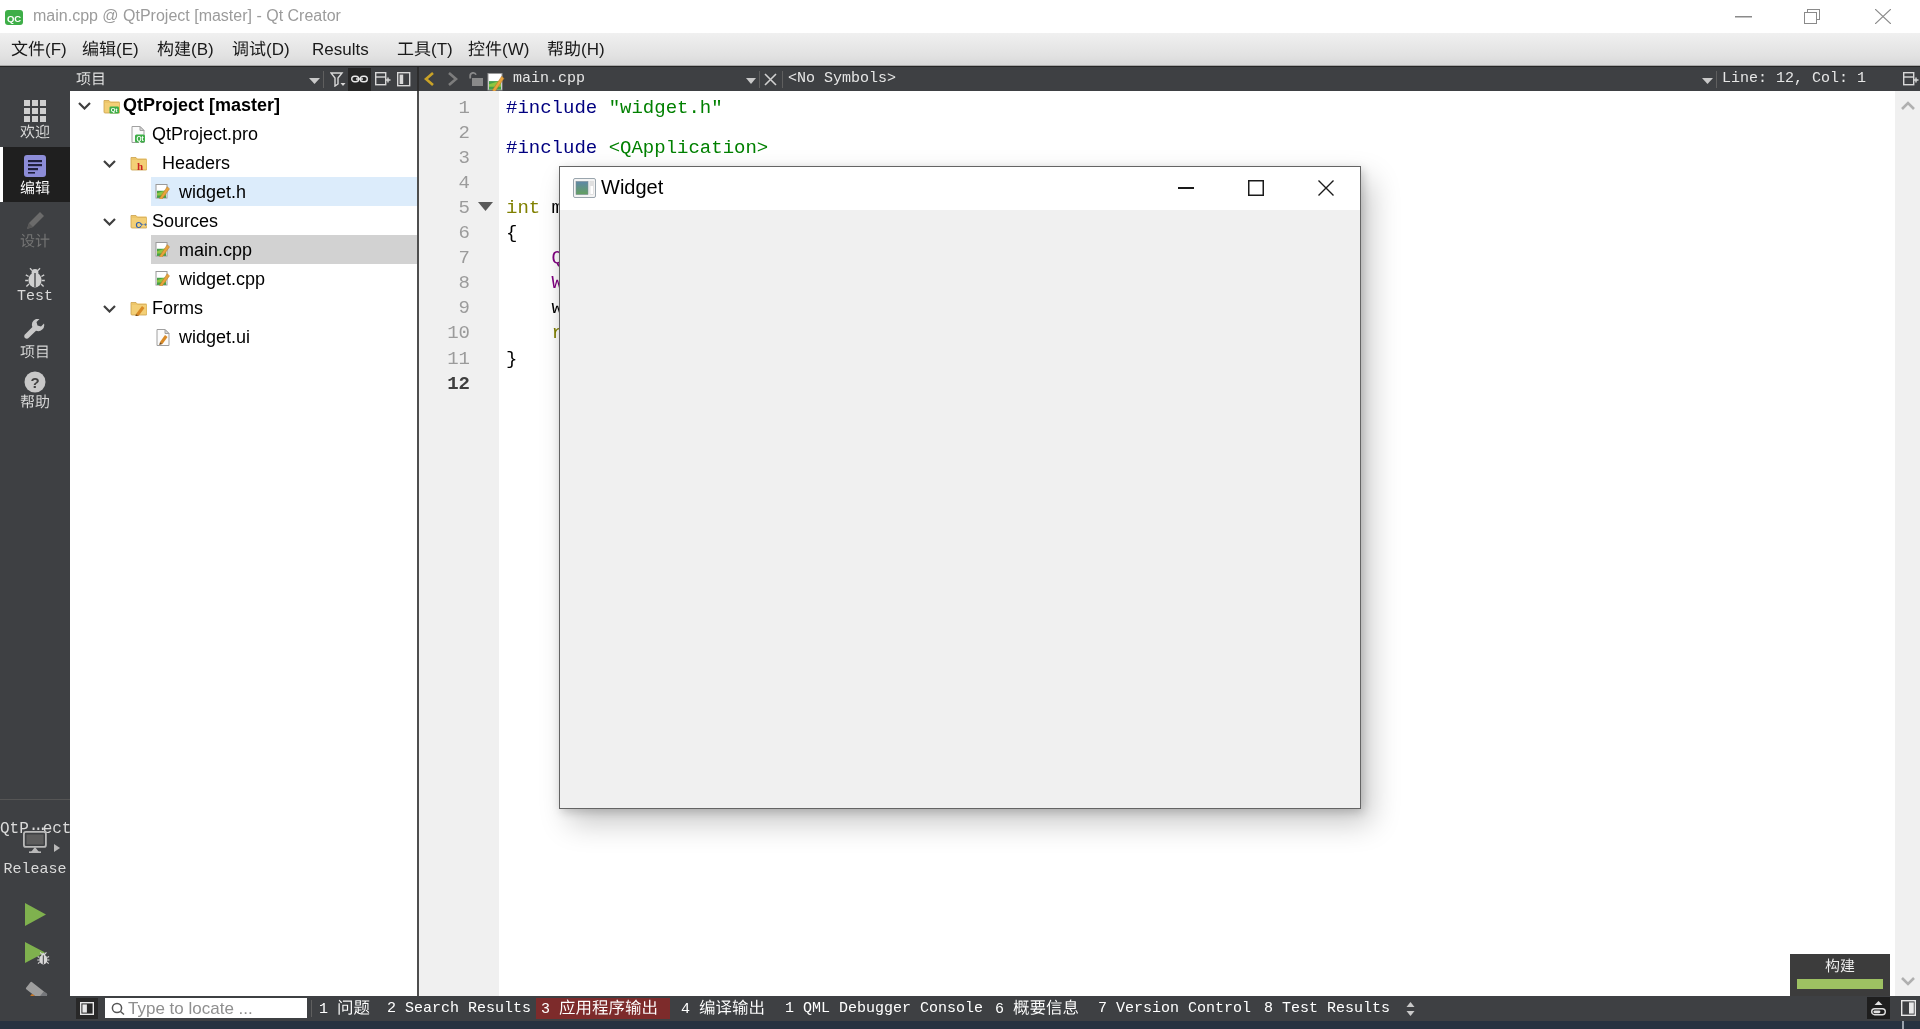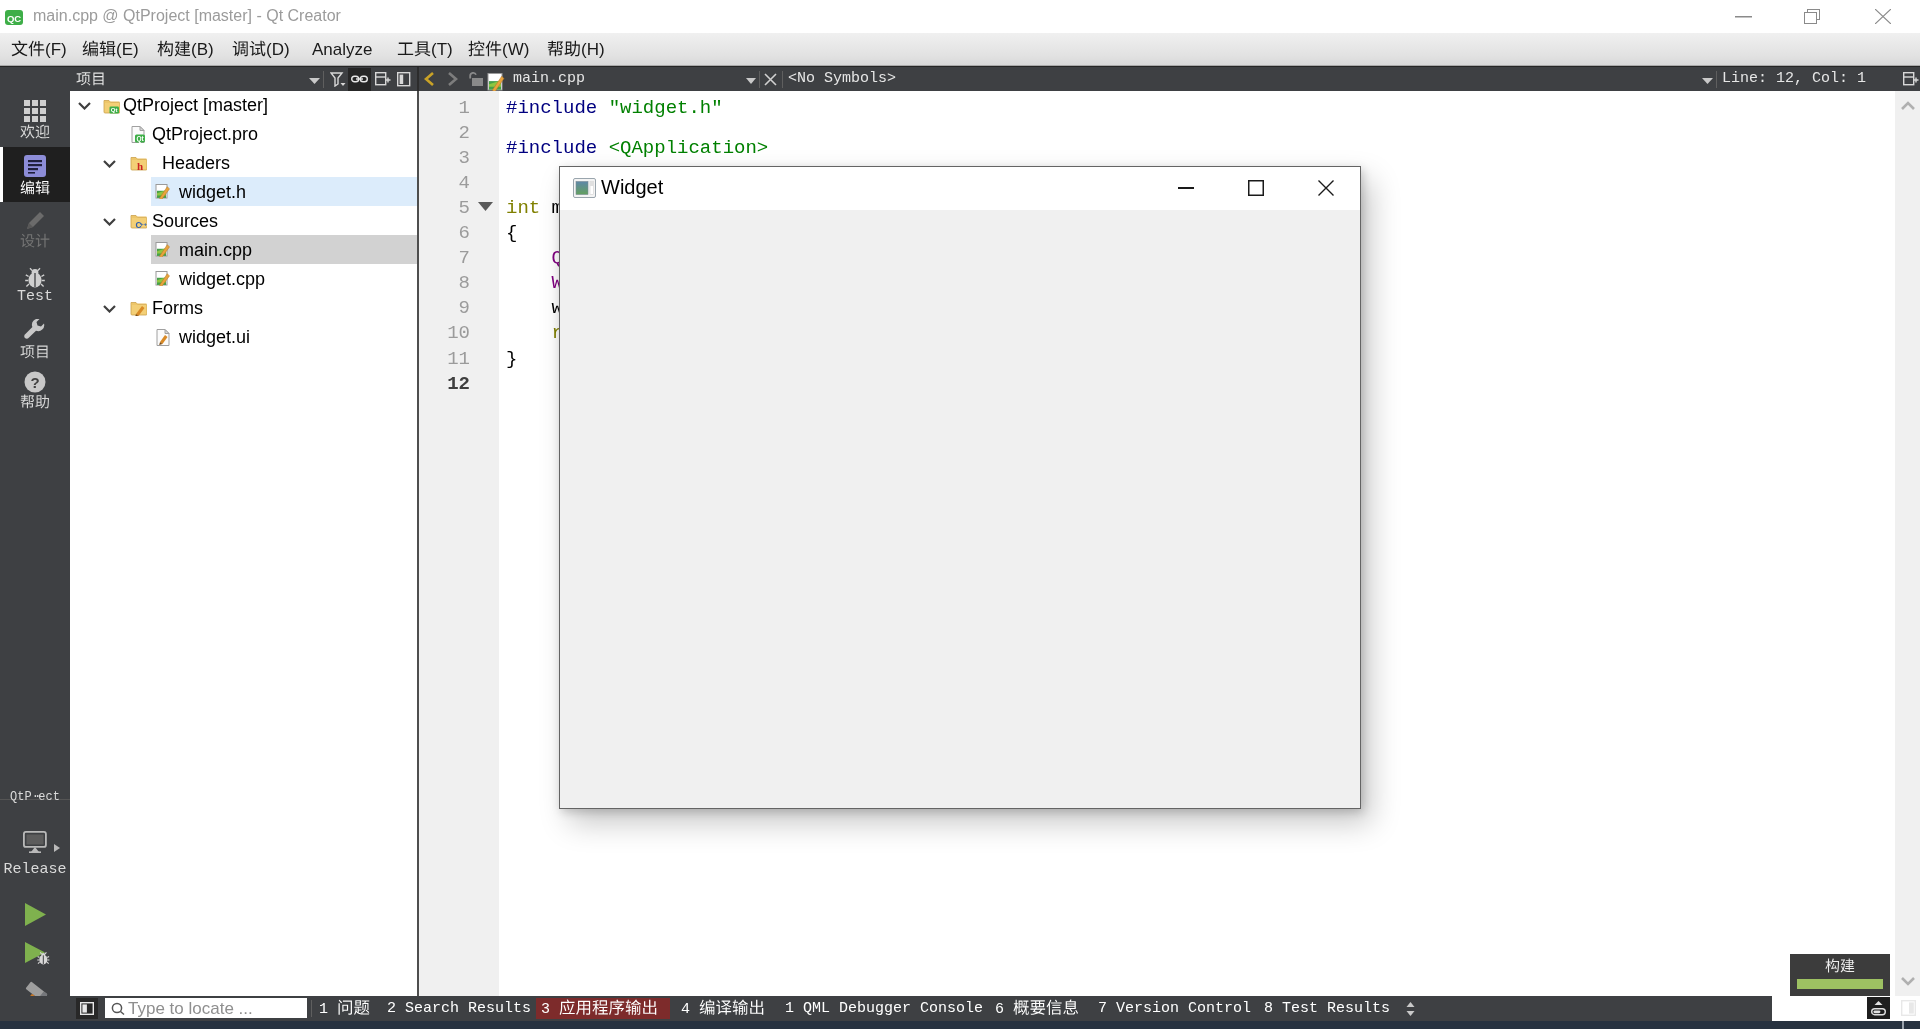--- a/index.html
+++ b/index.html
@@ -27,21 +27,21 @@
 #editor{left:499px;top:91px;width:1396px;height:905px;background:#fff}
 .gl{position:absolute;right:29px;font-size:19px;line-height:25.1px;color:#9b9b9b;font-family:"Liberation Mono",monospace}
 .cl{position:absolute;left:7px;font-size:19px;line-height:25.1px;font-family:"Liberation Mono",monospace;white-space:pre;color:#000}
 #scrollbar{left:1895px;top:91px;width:25px;height:905px;background:#f0f0f0}
 
 #widgetwin{left:559px;top:166px;width:802px;height:643px;background:#f0f0f0;
  border:1px solid #646464;box-shadow:10px 14px 28px rgba(0,0,0,.22), 2px 3px 9px rgba(0,0,0,.18)}
 #wtitle{position:absolute;left:0;top:0;width:100%;height:43px;background:#fff}
 #wtitle .wt{position:absolute;left:41px;top:9px;font-size:20px;color:#000}
 
-#statusbar{left:0;top:996px;width:1772px;height:25px;background:#3e4043;color:#fff}
+#statusbar{left:0;top:996px;width:1920px;height:25px;background:#3e4043;color:#fff}
 #statusbar .it{position:absolute;top:2px;font-size:15px;font-family:"Liberation Mono",monospace;line-height:21px}
 
 #bottomstrip{left:0;top:1021px;width:1920px;height:8px;background:#273240}
 #buildpopup{left:1790px;top:954px;width:100px;height:42px;background:#3c3c3c;color:#eee}
 </style></head><body>
 <svg width="0" height="0" style="position:absolute">
     <defs>
       <path id="u4ef6" d="M317 539V612H604V960H679V612H953V539H679V318H909V245H679V52H604V245H470C483 200 494 152 504 105L432 90C409 221 367 350 309 433C327 442 359 460 373 471C400 429 425 376 446 318H604V539ZM268 44C214 195 126 345 32 443C45 460 67 499 75 517C107 483 137 443 167 400V958H239V283C277 213 311 139 339 65Z"></path>
       <path id="u4fe1" d="M382 349V411H869V349ZM382 491V552H869V491ZM310 205V269H947V205ZM541 65C568 107 598 164 612 200L679 170C665 135 635 81 606 40ZM369 637V960H434V920H811V957H879V637ZM434 858V699H811V858ZM256 44C205 195 122 345 32 443C45 460 67 497 74 513C107 476 139 432 169 385V963H238V264C271 200 300 132 323 64Z"></path>
       <path id="u5177" d="M605 796C716 848 832 912 902 961L962 905C887 858 766 794 653 743ZM328 747C266 801 141 868 40 906C58 920 83 945 95 961C196 920 319 855 399 792ZM212 88V671H52V739H951V671H802V88ZM284 671V580H727V671ZM284 294H727V379H284ZM284 236V150H727V236ZM284 436H727V523H284Z"></path>
@@ -103,21 +103,21 @@
         <use href="#u8f91" x="1000"></use>
       </svg>(E)</span>
     <span style="left:157px"><svg class="k" viewBox="0 0 2000 1000" style="width:2.00em">
         <use href="#u6784"></use>
         <use href="#u5efa" x="1000"></use>
       </svg>(B)</span>
     <span style="left:232px"><svg class="k" viewBox="0 0 2000 1000" style="width:2.00em">
         <use href="#u8c03"></use>
         <use href="#u8bd5" x="1000"></use>
       </svg>(D)</span>
-    <span style="left:312px">Analyze</span>
+    <span style="left:312px">Results</span>
     <span style="left:397px"><svg class="k" viewBox="0 0 2000 1000" style="width:2.00em">
         <use href="#u5de5"></use>
         <use href="#u5177" x="1000"></use>
       </svg>(T)</span>
     <span style="left:468px"><svg class="k" viewBox="0 0 2000 1000" style="width:2.00em">
         <use href="#u63a7"></use>
         <use href="#u4ef6" x="1000"></use>
       </svg>(W)</span>
     <span style="left:547px"><svg class="k" viewBox="0 0 2000 1000" style="width:2.00em">
         <use href="#u5e2e"></use>
@@ -243,21 +243,21 @@
       </svg></div>
     <svg class="abs" width="22" height="22" viewBox="0 0 22 22" style="left:24px;top:280px">
       <circle cx="11" cy="11" r="10.5" fill="#c8c8c8"></circle>
       <text x="11" y="16.5" font-size="15" font-weight="bold" fill="#414141" text-anchor="middle" font-family="Liberation Sans">?</text>
     </svg>
     <div class="mode" style="top:302px"><svg class="k" viewBox="0 0 2000 1000" style="width:2.00em">
         <use href="#u5e2e"></use>
         <use href="#u52a9" x="1000"></use>
       </svg></div>
     <div class="abs" style="left:0;top:708px;width:70px;height:1px;background:#555"></div>
-    <div class="mode mono" style="top:699px;font-size:12px">QtP<span style="letter-spacing:-5px">···</span><span style="letter-spacing:0"></span>ect</div>
+    <div class="mode mono" style="top:729px;font-size:16px">QtP<span style="letter-spacing:-5px">···</span><span style="letter-spacing:0"></span>ect</div>
     <svg class="abs" width="25" height="22" viewBox="0 0 25 22" style="left:23px;top:740px">
       <rect x="0.9" y="0.9" width="22" height="15" rx="2" fill="none" stroke="#b9b9b9" stroke-width="1.8"></rect>
       <rect x="3.5" y="3.5" width="17" height="10" fill="#5c5c5c"></rect>
       <path d="M12 16l-4 5h8z" fill="#b9b9b9"></path>
       <rect x="6" y="20.4" width="12" height="1.6" fill="#b9b9b9"></rect>
     </svg>
     <svg class="abs" width="6" height="8" viewBox="0 0 6 8" style="left:54px;top:753px">
       <path d="M0 0l6 4-6 4z" fill="#b9b9b9"></path>
     </svg>
     <div class="mode mono" style="top:770px;font-size:15px">Release</div>
@@ -286,21 +286,21 @@
     <div class="hl" style="top:144px;background:#d2d2d2"></div>
     <svg class="abs" width="13" height="8" viewBox="0 0 13 8" style="left:8px;top:11px">
       <path d="M1 1l5.5 5.5L12 1" fill="none" stroke="#3f3f3f" stroke-width="2.2"></path>
     </svg>
     <svg class="abs" width="17" height="17" viewBox="0 0 17 17" style="left:33px;top:6px">
       <path d="M1 3.5h5l1.5 2H16a1 1 0 011 1V15a1 1 0 01-1 1H2a1 1 0 01-1-1z" fill="#f3cf76" stroke="#caa14d" stroke-width="0.8"></path>
       <path d="M1 5h15.5" stroke="#e7bd5e" stroke-width="1"></path>
       <rect x="6.5" y="9.5" width="9.5" height="7" rx="1.2" fill="#3eae48"></rect>
       <text x="11.2" y="15.2" font-size="6" font-weight="bold" fill="#fff" text-anchor="middle" font-family="Liberation Sans">Qt</text>
     </svg>
-    <div class="row" style="left:53px;top:0;font-weight:normal">QtProject [master]</div>
+    <div class="row" style="left:53px;top:0;font-weight:bold">QtProject [master]</div>
     <svg class="abs" width="14" height="17" viewBox="0 0 14 17" style="left:61px;top:34.5px">
       <path d="M1 .5h8l4 4V16.5H1z" fill="#fbfbfb" stroke="#a0a0a0"></path>
       <path d="M9 .5l4 4H9z" fill="#d8d8d8" stroke="#a0a0a0"></path>
       <rect x="4" y="8.5" width="10" height="8" rx="1.5" fill="#3eae48"></rect>
       <text x="9" y="15" font-size="6.5" font-weight="bold" fill="#fff" text-anchor="middle" font-family="Liberation Sans">Qt</text>
     </svg>
     <div class="row" style="left:82px;top:29px">QtProject.pro</div>
     <svg class="abs" width="13" height="8" viewBox="0 0 13 8" style="left:33px;top:69px">
       <path d="M1 1l5.5 5.5L12 1" fill="none" stroke="#3f3f3f" stroke-width="2.2"></path>
     </svg>

